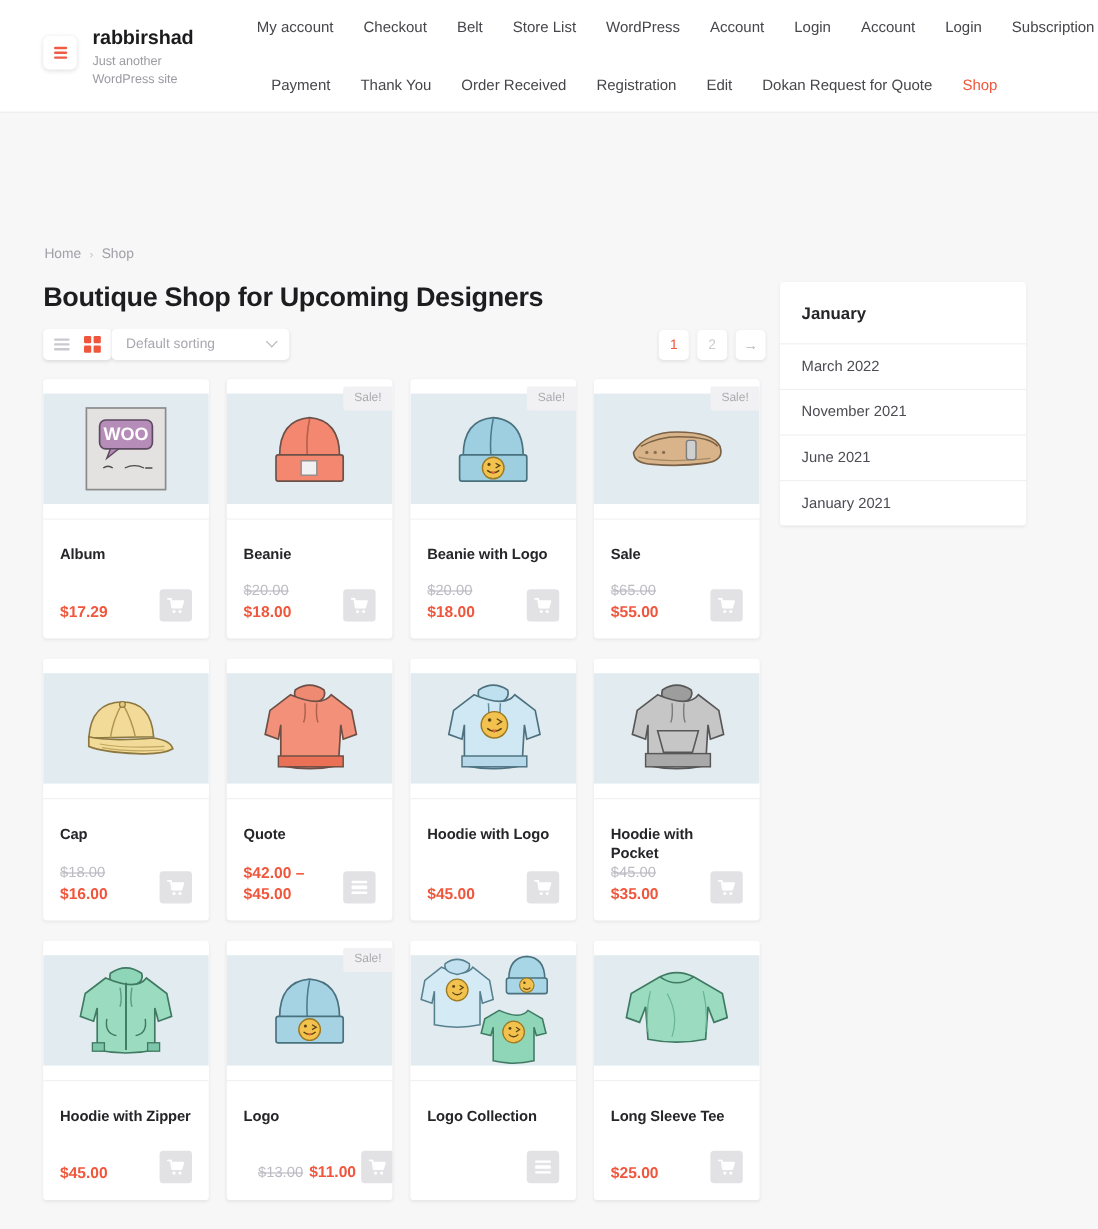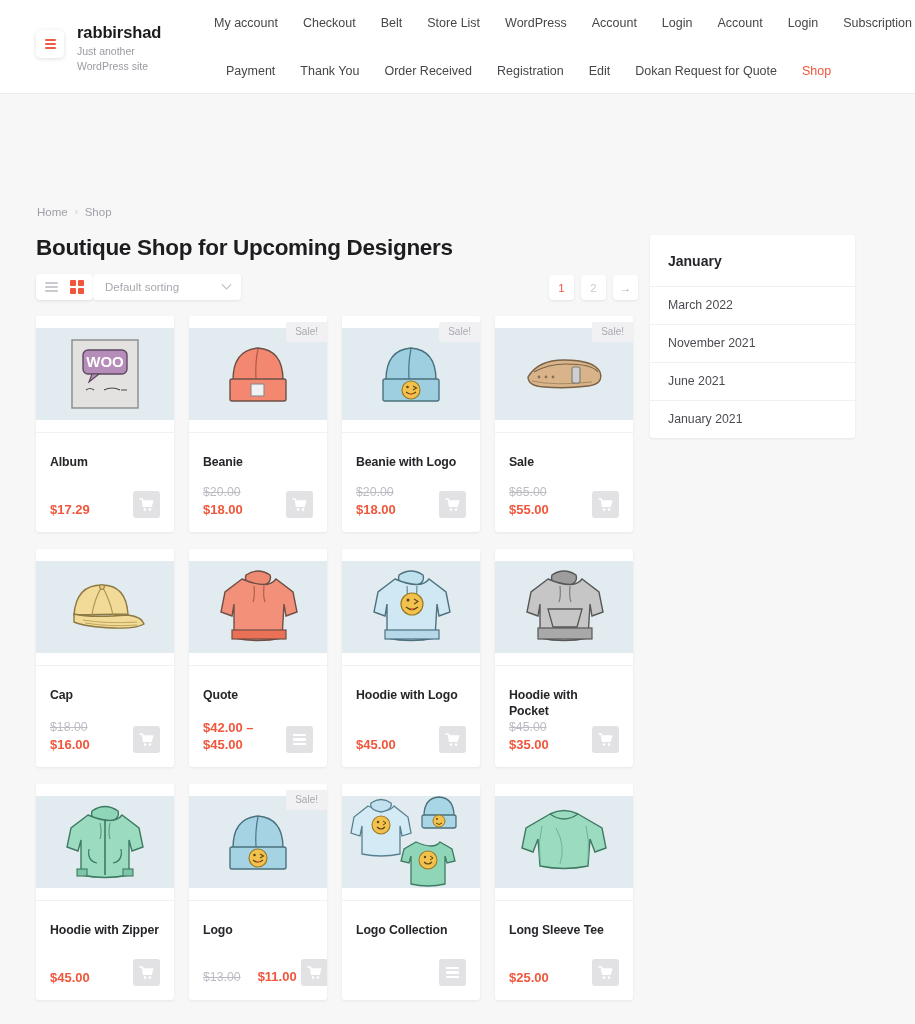--- a/index.html
+++ b/index.html
@@ -222,21 +222,21 @@
   }
   .p-foot {
     margin-top: auto;
     display: flex;
     align-items: flex-end;
     justify-content: space-between;
     padding-bottom: 14px;
     gap: 4px;
   }
   .prices { display: flex; flex-direction: column; line-height: 17px; }
-  .prices.inline { flex-direction: row; align-items: baseline; gap: 17px; }
+  .prices.inline { flex-direction: row; align-items: baseline; gap: 5px; margin-left: 12px; }
   .price-old { font-size: 12.3px; color: #bcbcc4; text-decoration: line-through; }
   .price-now { font-size: 13px; color: #f0563c; font-weight: bold; }
   .price-solo { font-size: 13px; color: #f0563c; font-weight: bold; }
   .price-range { font-size: 13px; color: #f0563c; font-weight: bold; line-height: 17px; }
 
   .act-btn {
     width: 27px; height: 27px;
     background: #e2e2e5;
     border-radius: 3px;
     display: flex; align-items: center; justify-content: center;

